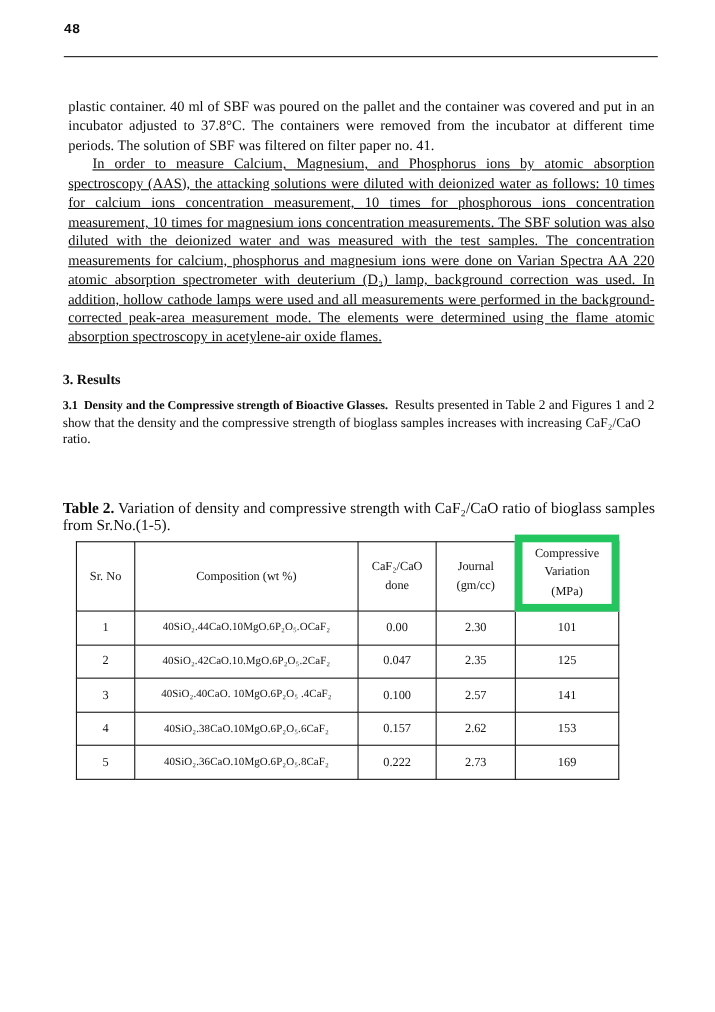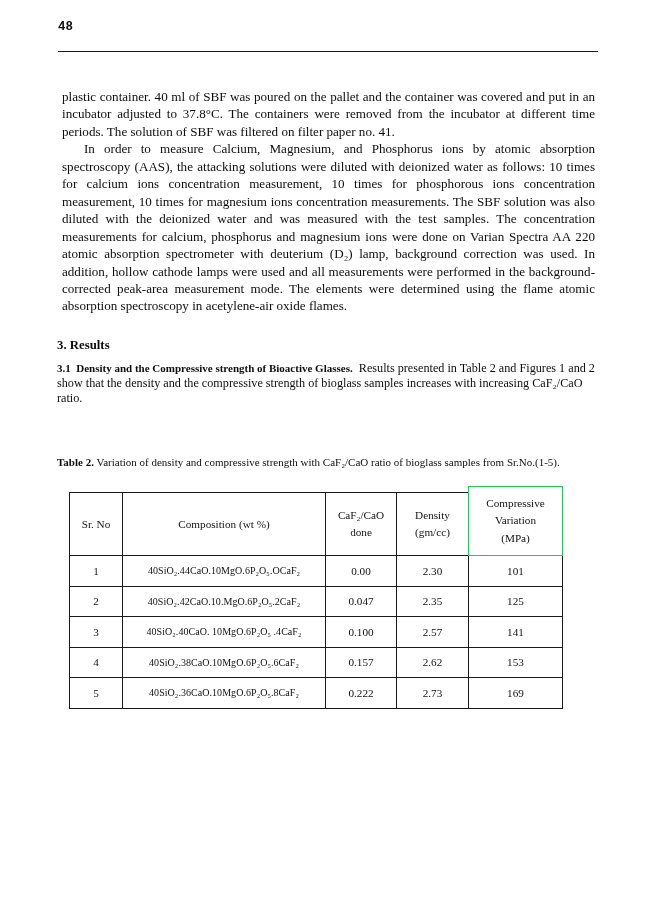--- a/index.html
+++ b/index.html
@@ -63,21 +63,21 @@
     width: 533px;
     margin-top: 12px;
   }
   p.para {
     margin: 0;
     font-size: 13.1px;
     line-height: 17.45px;
     text-align: justify;
     text-justify: inter-word;
   }
-  p.para.indent { text-indent: 22px; }
+  p.para.indent { text-indent: 22px; text-decoration: underline; }
   p.gap { margin-top: 0px; }
 
   
   .sec-h1 {
     position: absolute;
     left: 57px;
     top: 338px;
     font-size: 12.8px;
     font-weight: bold;
     text-align: center;
@@ -95,21 +95,21 @@
     font-weight: bold;
     font-size: 11px;
   }
 
   
   .tbl-cap {
     position: absolute;
     left: 57px;
     top: 455px;
     width: 541px;
-    font-size: 11px;
+    font-size: 14px;
     line-height: 15.6px;
     text-align: left;
   }
   .tbl-cap b { font-weight: bold; }
 
   
   .tbl-wrap {
     position: absolute;
     left: 69px;
     top: 492px;
@@ -137,21 +137,21 @@
   tr.hdr td.last {
     
     position: relative;
   }
   tr.hdr td.last .lift {
     position: absolute;
     left: -1px;
     right: -1px;
     top: -7px;
     bottom: -1px;
-    border: 1px solid #22c55e;
+    border: 7px solid #22c55e;
     background: #fff;
     display: flex;
     flex-direction: column;
     align-items: center;
     justify-content: center;
     line-height: 17.5px;
   }
   tr.hdr td .stack {
     display: flex;
     flex-direction: column;
@@ -214,21 +214,21 @@
               </div>
           </td>
           <td>
             <div class="stack">
               <span class="nowrap">CaF₂/CaO</span>
               <span>done</span>
             </div>
           </td>
           <td>
             <div class="stack">
-              <span>Density</span>
+              <span>Journal</span>
               <span>(gm/cc)</span>
             </div>
           </td>
           <td class="last">
             <div class="lift">
               <span>Compressive</span>
               <span>Variation</span>
               <span>(MPa)</span>
             </div>
           </td>

